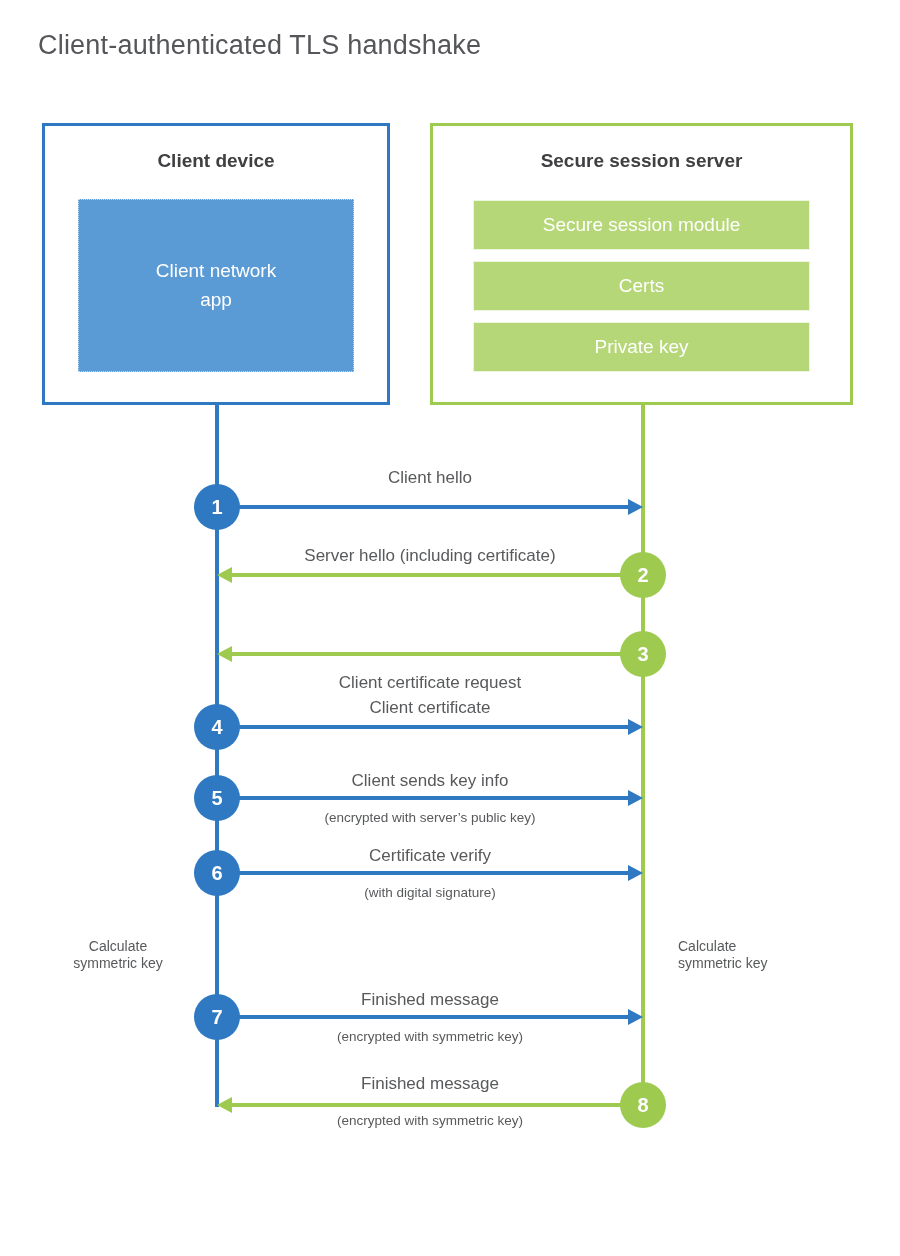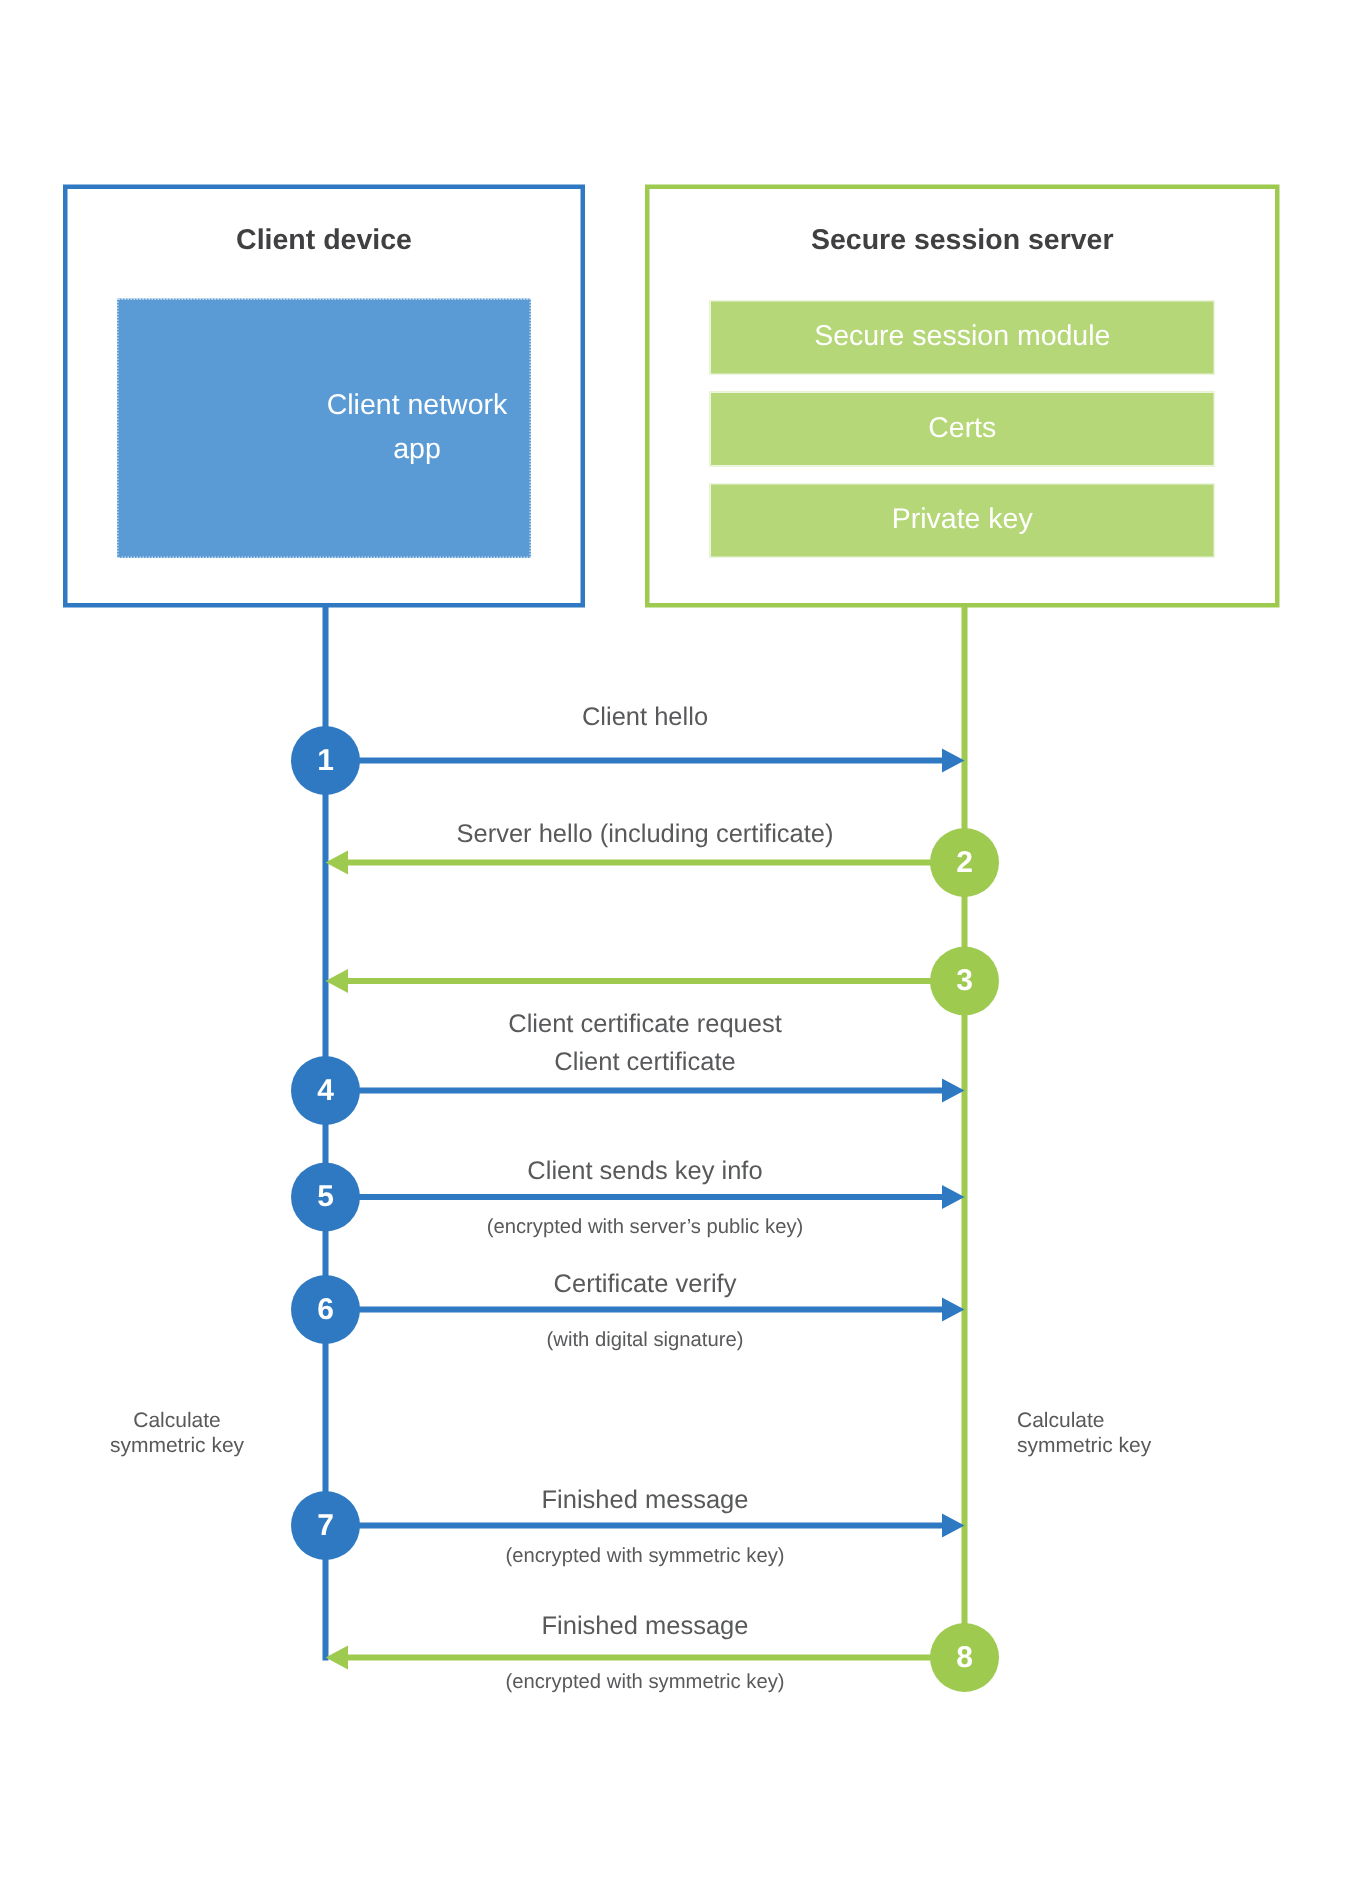--- a/index.html
+++ b/index.html
@@ -16,21 +16,21 @@
   .actor-box{box-sizing:border-box;top:123px;height:282px;background:#fff;}
   .client-outline{left:42px;width:348px;border:3px solid var(--blue);}
   .server-outline{left:430px;width:423px;border:3px solid var(--green);}
   .actor-heading{
     position:absolute;left:0;top:24px;width:100%;text-align:center;
     font-size:19px;font-weight:700;color:var(--heading);
   }
   .app-box{
     left:78px;top:199px;width:276px;height:173px;box-sizing:border-box;
     background:var(--blue_fill);border:1px dotted rgba(255,255,255,.65);
-    display:flex;align-items:center;justify-content:flex-end;
+    display:flex;align-items:center;justify-content:center;
     color:#fff;font-size:19px;text-align:center;z-index:2;
   }
   .app-box span{display:inline-block;width:150px;line-height:1.5;}
   .module-bar{
     left:473px;width:337px;height:50px;box-sizing:border-box;
     background:var(--green_fill);border:1px solid rgba(255,255,255,.75);
     display:flex;align-items:center;justify-content:center;
     color:#fff;font-size:19px;z-index:2;
   }
   
@@ -61,20 +61,21 @@
     left:217px;width:426px;text-align:center;z-index:4;
     color:var(--text);font-size:13.5px;
   }
   .side-note{color:var(--text);font-size:14px;line-height:17px;z-index:4;}
 </style>
 </head>
 <body>
 
 <div class="canvas">
 
+  <div class="abs title">Client-authenticated TLS handshake</div>
 
   <div class="abs actor-box client-outline">
     <div class="actor-heading">Client device</div>
   </div>
   <div class="abs app-box">
     <span>Client network app</span>
   </div>
 
   <div class="abs actor-box server-outline">
     <div class="actor-heading">Secure session server</div>

